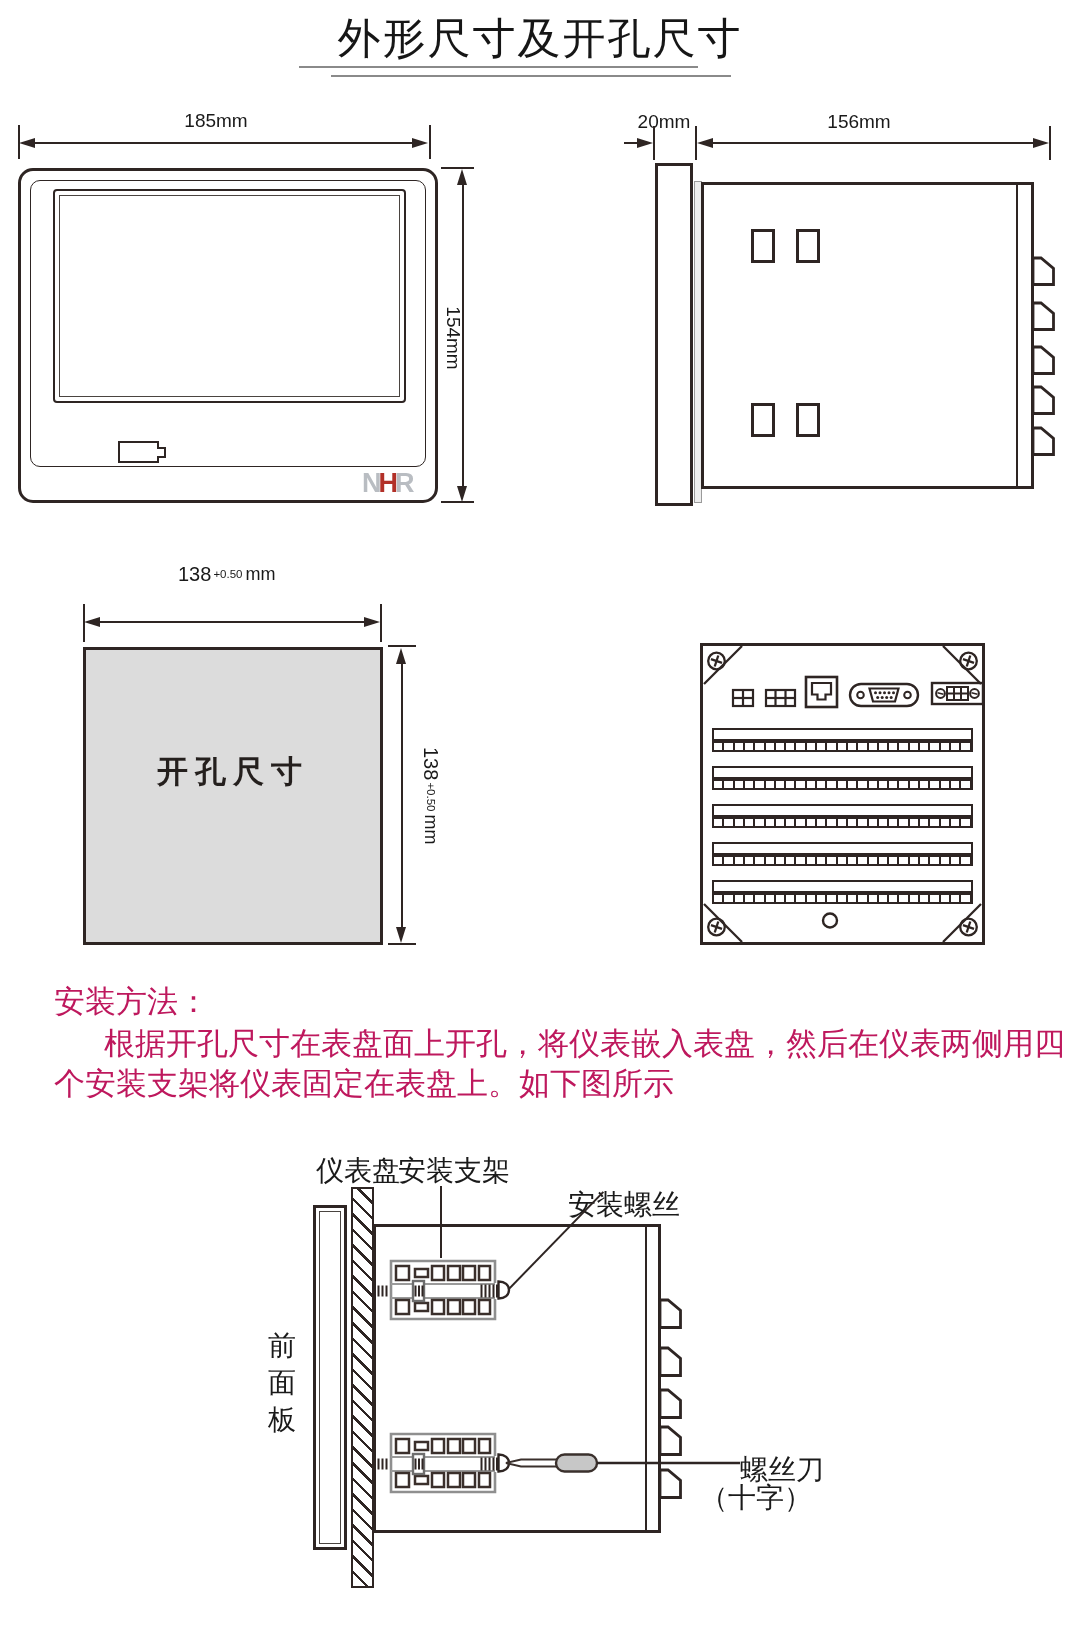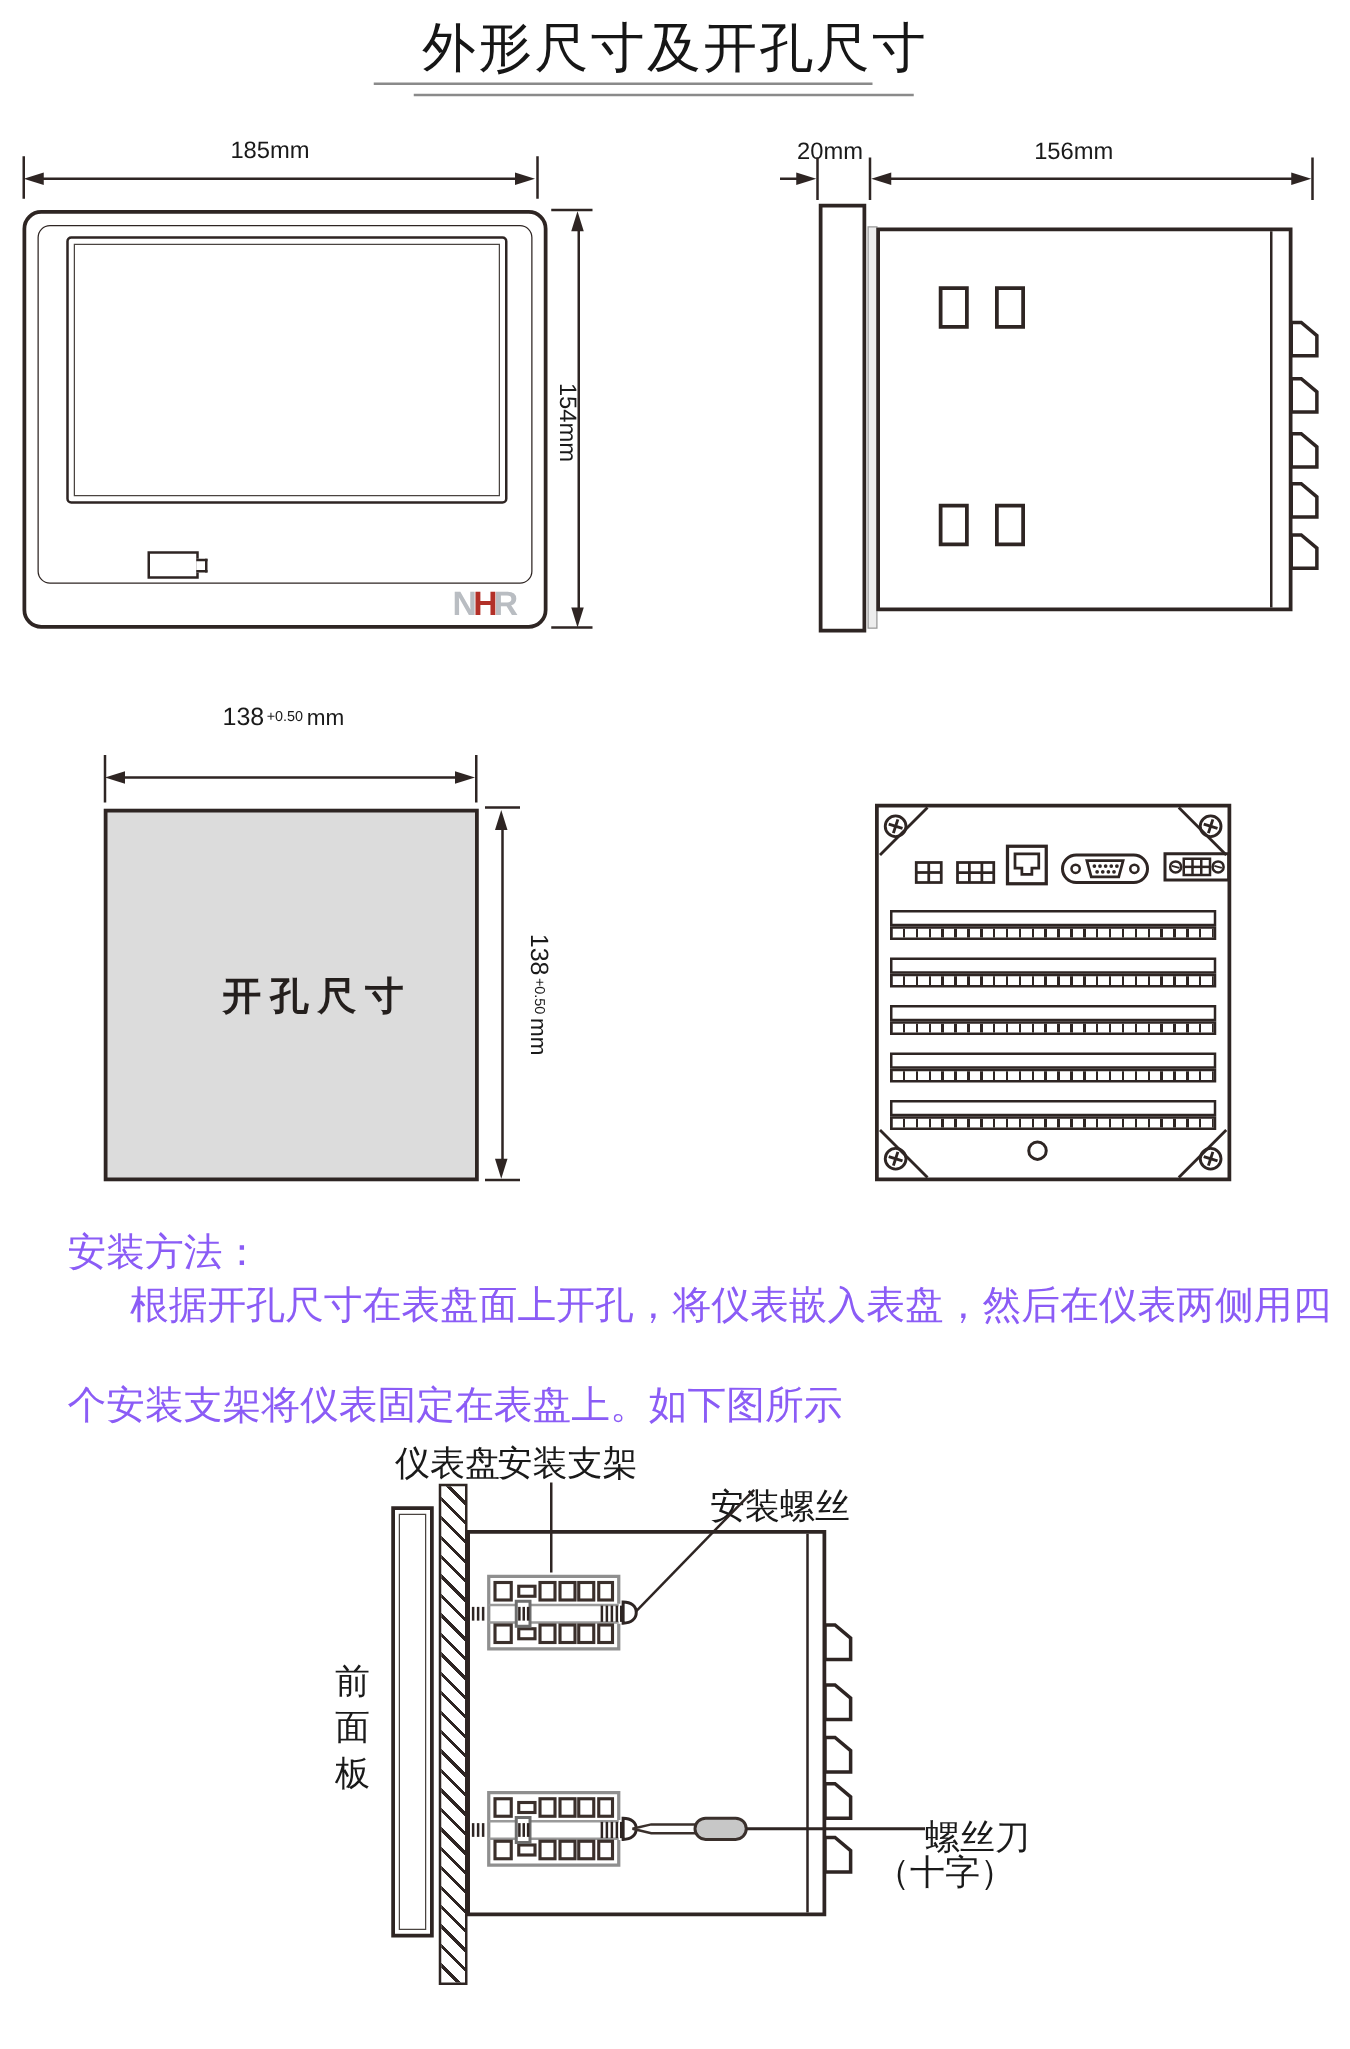--- a/index.html
+++ b/index.html
@@ -14,21 +14,21 @@
   .bx{position:absolute;border:3px solid #2e2523;background:#fff;}
   .ah{position:absolute;width:0;height:0;border-style:solid;border-color:transparent;}
   .ah.l{border-width:5.5px 16px 5.5px 0;border-right-color:#2e2523;}
   .ah.r{border-width:5.5px 0 5.5px 16px;border-left-color:#2e2523;}
   .ah.u{border-width:0 5.5px 16px 5.5px;border-bottom-color:#2e2523;}
   .ah.d{border-width:16px 5.5px 0 5.5px;border-top-color:#2e2523;}
   .dimtxt{position:absolute;font-size:19px;color:#1a1a1a;text-align:center;}
   .title{position:absolute;top:10px;left:0;width:1080px;text-align:center;font-size:43px;
          letter-spacing:2px;color:#161616;font-weight:500;}
   .t-line{position:absolute;height:2px;background:#8a8a8a;}
-  .serif{font-family:"Liberation Serif","DejaVu Serif",serif;color:#8b5cf6;}
+  .serif{font-family:"Liberation Serif","DejaVu Serif",serif;color:#be185d;}
   .para{position:absolute;font-size:31px;line-height:40px;}
   .lbl{position:absolute;font-size:28px;color:#1a1a1a;}
   .dimgrp{position:absolute;display:flex;align-items:center;font-size:20px;color:#1a1a1a;}
   .tol{display:flex;flex-direction:row;font-size:11.5px;line-height:11.5px;margin:0 3px 0 2px;}
   .unit{font-size:18px;}
   .rot90{transform:rotate(90deg);transform-origin:0 0;}
   .cells{position:absolute;border:2.2px solid #2e2523;
          background:repeating-linear-gradient(to right,transparent 0 8.3px,#2e2523 8.3px 10.3px);}
   .hatch{position:absolute;border:2.4px solid #2e2523;background:
          repeating-linear-gradient(45deg,transparent 0 8.5px,#2e2523 8.5px 11px);}
@@ -103,21 +103,21 @@
       </span>
     <span class="unit">mm</span>
   </div>
   <div class="xl-v" style="left:83px;top:604px;height:38px;"></div>
   <div class="xl-v" style="left:380px;top:604px;height:38px;"></div>
   <div class="hl" style="left:97px;top:621px;width:270px;"></div>
   <div class="ah l" style="left:84px;top:616.5px;"></div>
   <div class="ah r" style="left:364px;top:616.5px;"></div>
 
   <div class="bx" style="left:83px;top:647px;width:300px;height:298px;border-width:3.6px;background:#dcdcdc;"></div>
-  <div class="abs serif" style="left:83px;top:641px;width:300px;height:312px;display:flex;align-items:center;justify-content:center;font-weight:bold;font-size:31px;letter-spacing:7px;color:#241f1d;margin-left:21px;">开孔尺寸</div>
+  <div class="abs serif" style="left:83px;top:616px;width:300px;height:312px;display:flex;align-items:center;justify-content:center;font-weight:bold;font-size:31px;letter-spacing:7px;color:#241f1d;">开孔尺寸</div>
 
   <div class="xl-h" style="left:388px;top:645px;width:28px;"></div>
   <div class="xl-h" style="left:388px;top:943px;width:28px;"></div>
   <div class="vl" style="left:401px;top:660px;height:272px;"></div>
   <div class="ah u" style="left:395.5px;top:648px;"></div>
   <div class="ah d" style="left:395.5px;top:927px;"></div>
   <div class="dimgrp rot90" style="left:442px;top:747px;">
     <span>138</span>
     <span class="tol">
         <span>+0.5</span>
@@ -214,21 +214,21 @@
   <div class="cells" style="left:712px;top:779px;width:261px;height:11px;"></div>
   <div class="bx" style="left:712px;top:804px;width:261px;height:13px;border-width:2.8px;"></div>
   <div class="cells" style="left:712px;top:817px;width:261px;height:11px;"></div>
   <div class="bx" style="left:712px;top:842px;width:261px;height:13px;border-width:2.8px;"></div>
   <div class="cells" style="left:712px;top:855px;width:261px;height:11px;"></div>
   <div class="bx" style="left:712px;top:880px;width:261px;height:13px;border-width:2.8px;"></div>
   <div class="cells" style="left:712px;top:893px;width:261px;height:11px;"></div>
 
   <div class="para serif" style="left:54px;top:982px;">安装方法：</div>
   <div class="para serif" style="left:104px;top:1024px;">根据开孔尺寸在表盘面上开孔，将仪表嵌入表盘，然后在仪表两侧用四</div>
-  <div class="para serif" style="left:54px;top:1104px;">个安装支架将仪表固定在表盘上。如下图所示</div>
+  <div class="para serif" style="left:54px;top:1064px;">个安装支架将仪表固定在表盘上。如下图所示</div>
 
   <div class="lbl serif" style="left:316px;top:1152px;">仪表盘</div>
   <div class="lbl serif" style="left:398px;top:1152px;">安装支架</div>
   <div class="lbl serif" style="left:568px;top:1149px;margin-top:37px;">安装螺丝</div>
 
   <div class="bx" style="left:373px;top:1224px;width:288px;height:309px;"></div>
   <div class="vl" style="left:645px;top:1227px;height:303px;"></div>
   <div class="bx" style="left:313px;top:1205px;width:34px;height:345px;"></div>
   <div class="abs" style="left:319px;top:1211px;width:22px;height:333px;border:1.4px solid #4a4440;"></div>
   <div class="hatch" style="left:351px;top:1187px;width:23px;height:401px;"></div>

